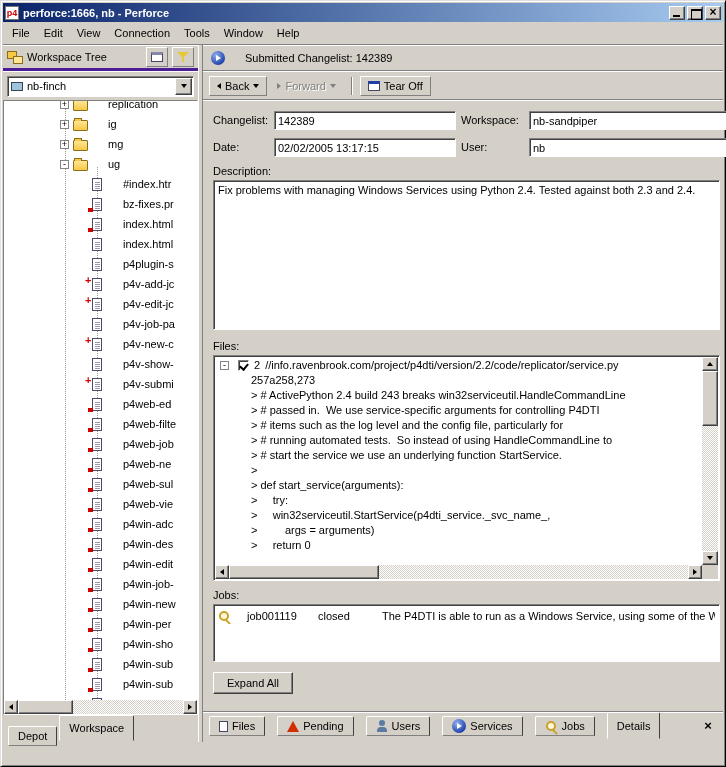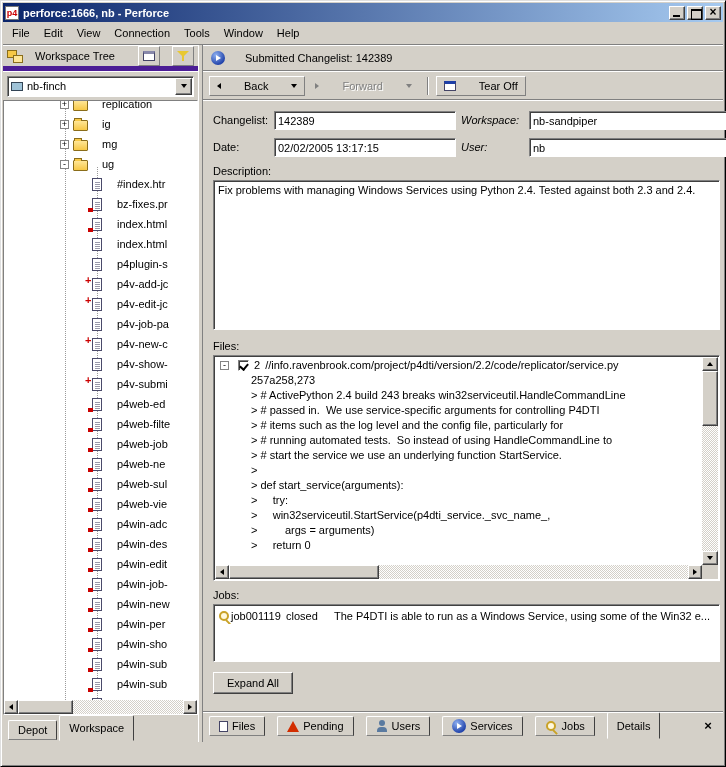--- a/index.html
+++ b/index.html
@@ -36,22 +36,22 @@
     border-bottom:1px solid #808080;box-shadow:0 1px 0 #fff;}
   .menu-item{padding:3px 7px;}
 
   
   .main{flex:1;display:flex;min-height:0;}
   .left-pane{width:195px;display:flex;flex-direction:column;}
   .splitter{width:5px;background:#d4d0c8;border-left:1px solid #fff;border-right:1px solid #808080;}
   .right-pane{flex:1;display:flex;flex-direction:column;min-width:0;}
 
   
-  .lt-toolbar1{height:26px;flex:0 0 26px;display:flex;align-items:center;gap:12px;padding:0 4px;
-    border-bottom:5px solid #4c1d95;}
+  .lt-toolbar1{height:26px;flex:0 0 26px;display:flex;align-items:center;gap:4px;padding:0 4px;
+    border-bottom:3px solid #4c1d95;}
   .wstree-glyph{width:16px;height:14px;position:relative;}
   .wstree-glyph::before{content:"";position:absolute;left:0;top:1px;width:8px;height:6px;
     background:#f7c846;border:1px solid #8a6d1a;}
   .wstree-glyph::after{content:"";position:absolute;right:0;bottom:0;width:8px;height:6px;
     background:#ffe696;border:1px solid #8a6d1a;}
   .lt-toolbar1 .lbl{flex:1;}
   .tool-iconbtn{width:22px;height:20px;display:flex;align-items:center;justify-content:center;
     border:1px solid;border-color:#fff #808080 #808080 #fff;background:#d4d0c8;}
   .viewbtn-glyph{width:12px;height:10px;border:1px solid #446;background:#fff;border-top:3px solid #88a;}
   .filter-glyph{position:relative;width:13px;height:12px;}
@@ -89,62 +89,62 @@
   .folder-icon::before{content:"";position:absolute;top:-3px;left:0;width:6px;height:2px;
     background:#f7c846;border:1px solid #8a6d1a;border-bottom:none;}
   .doc-wrap{position:relative;width:11px;height:13px;flex:0 0 11px;}
   .doc-icon{display:block;width:10px;height:13px;background:#fff;border:1px solid #4a4a6a;position:relative;}
   .doc-icon::after{content:"";position:absolute;left:2px;top:3px;width:5px;height:1px;background:#99a;
     box-shadow:0 2px 0 #99a,0 4px 0 #99a,0 6px 0 #99a;}
   .doc-wrap.mark-add::before{content:"+";position:absolute;left:-7px;top:-4px;color:#c00;
     font-weight:bold;font-size:11px;z-index:2;}
   .doc-wrap.mark-edit::after{content:"";position:absolute;left:-4px;bottom:-1px;width:5px;height:4px;
     background:#c00;z-index:2;}
-  .tree-label{margin-left:14px;}
+  .tree-label{margin-left:20px;}
 
   
   .sb-track{background-image:repeating-conic-gradient(#fff 0% 25%,#d4d0c8 0% 50%);background-size:2px 2px;position:relative;}
   .sb-btn{width:14px;height:14px;flex:0 0 14px;background:#d4d0c8;border:1px solid;
     border-color:#fff #404040 #404040 #fff;box-shadow:inset -1px -1px 0 #808080;
     display:flex;align-items:center;justify-content:center;}
   .sb-thumb{background:#d4d0c8;border:1px solid;border-color:#fff #404040 #404040 #fff;
     box-shadow:inset -1px -1px 0 #808080;position:absolute;}
   .left-hscroll{height:14px;flex:0 0 14px;display:flex;}
   .left-hscroll .sb-track{flex:1;}
   .left-hscroll .sb-thumb{left:0;top:0;bottom:0;width:55px;}
 
   
   .left-tabs{height:27px;flex:0 0 27px;display:flex;align-items:flex-start;padding-left:5px;gap:2px;overflow:visible;}
   .tab{display:flex;align-items:center;gap:4px;padding:0 9px;height:20px;background:#d4d0c8;
-    border:1px solid;border-color:#fff #404040 #808080 #fff;border-radius:2px 2px 0 0;position:relative;top:5px;}
+    border:1px solid;border-color:#fff #404040 #808080 #fff;border-radius:2px 2px 0 0;position:relative;top:11px;}
   .tab.active{height:26px;top:0;border-bottom-color:#d4d0c8;z-index:2;}
 
   
   .rp-header{height:26px;flex:0 0 26px;display:flex;align-items:center;gap:20px;padding:0 8px;
     border-bottom:1px solid #808080;}
   .submitted-glyph{width:14px;height:14px;border-radius:50%;
     background:radial-gradient(circle at 35% 30%,#8fb0f0,#1d3fa8 75%);position:relative;flex:0 0 14px;}
   .submitted-glyph::after{content:"";position:absolute;left:5px;top:4px;width:0;height:0;
     border-top:3px solid transparent;border-bottom:3px solid transparent;border-left:5px solid #fff;}
   .rp-toolbar{height:29px;flex:0 0 29px;display:flex;align-items:center;gap:2px;padding:0 6px;
     border-top:1px solid #fff;border-bottom:1px solid #808080;}
-  .toolbtn{display:flex;align-items:center;gap:23px;padding:3px 7px;background:#d4d0c8;
+  .toolbtn{display:flex;align-items:center;gap:4px;padding:3px 7px;background:#d4d0c8;
     border:1px solid;border-color:#fff #808080 #808080 #fff;}
   .toolbtn.flat{border-color:transparent;}
   .toolbtn.disabled{color:#808080;text-shadow:1px 1px 0 #fff;}
   .toolbtn.disabled .tri-right{border-left-color:#808080;}
   .toolbtn.disabled .tri-down{border-top-color:#808080;}
   .tb-sep{width:2px;height:18px;border-left:1px solid #808080;border-right:1px solid #fff;margin:0 5px;}
   .tearoff-glyph{width:12px;height:10px;background:#fff;border:1px solid #446;border-top:3px solid #1d3fa8;}
 
   
   .rp-content{flex:1;min-height:0;padding-top:10px;border-top:1px solid #fff;position:relative;}
   .form-row{position:relative;height:20px;margin-bottom:7px;}
   .form-row .lbl1{position:absolute;left:10px;top:3px;}
-  .form-row .lbl2{position:absolute;left:258px;top:3px;font-style:italic;}
+  .form-row .lbl2{position:absolute;left:258px;top:3px;}
   .field{position:absolute;height:19px;background:#fff;border:1px solid;
     border-color:#808080 #fff #fff #808080;box-shadow:inset 1px 1px 0 #404040;
     font-family:"Liberation Sans",sans-serif;font-size:11px;padding:0 3px;}
   .field.f1{left:71px;width:182px;}
   .field.f2{left:326px;width:224px;}
   .sec-label{margin:0 0 3px 10px;}
   .desc-box{margin-left:10px;width:507px;height:150px;background:#fff;border:1px solid;
     border-color:#808080 #fff #fff #808080;box-shadow:inset 1px 1px 0 #404040;
     padding:3px 4px;margin-bottom:10px;}
   .files-box{margin-left:10px;width:507px;height:226px;background:#fff;border:1px solid;
@@ -162,21 +162,21 @@
   .v-sb .sb-track{flex:1;}
   .v-sb .sb-thumb{left:0;right:0;top:0;height:55px;}
   .h-sb{position:absolute;left:1px;right:17px;bottom:1px;height:14px;display:flex;}
   .h-sb .sb-track{flex:1;}
   .h-sb .sb-thumb{top:0;bottom:0;left:0;width:150px;}
   .sb-corner{position:absolute;right:1px;bottom:1px;width:16px;height:14px;background:#d4d0c8;}
 
   .jobs-box{margin-left:10px;width:507px;height:58px;background:#fff;border:1px solid;
     border-color:#808080 #fff #fff #808080;box-shadow:inset 1px 1px 0 #404040;
     padding:3px 4px;margin-bottom:10px;overflow:hidden;}
-  .job-row{display:flex;align-items:center;gap:0;height:16px;white-space:nowrap;overflow:hidden;}
+  .job-row{display:flex;align-items:center;gap:16px;height:16px;white-space:nowrap;overflow:hidden;}
   .jobs-glyph{width:13px;height:13px;position:relative;flex:0 0 13px;}
   .jobs-glyph::before{content:"";position:absolute;left:1px;top:1px;width:6px;height:6px;
     border:2px solid #c9a227;border-radius:50%;background:#fff8dc;}
   .jobs-glyph::after{content:"";position:absolute;right:0;bottom:0;width:6px;height:2px;
     background:#c9a227;transform:rotate(45deg);}
   .job-id{width:55px;flex:0 0 55px;}
   .job-status{width:48px;flex:0 0 48px;}
   .job-desc{flex:1;overflow:hidden;white-space:nowrap;}
 
   .push-btn{margin-left:10px;width:80px;height:22px;background:#d4d0c8;border:1px solid;

